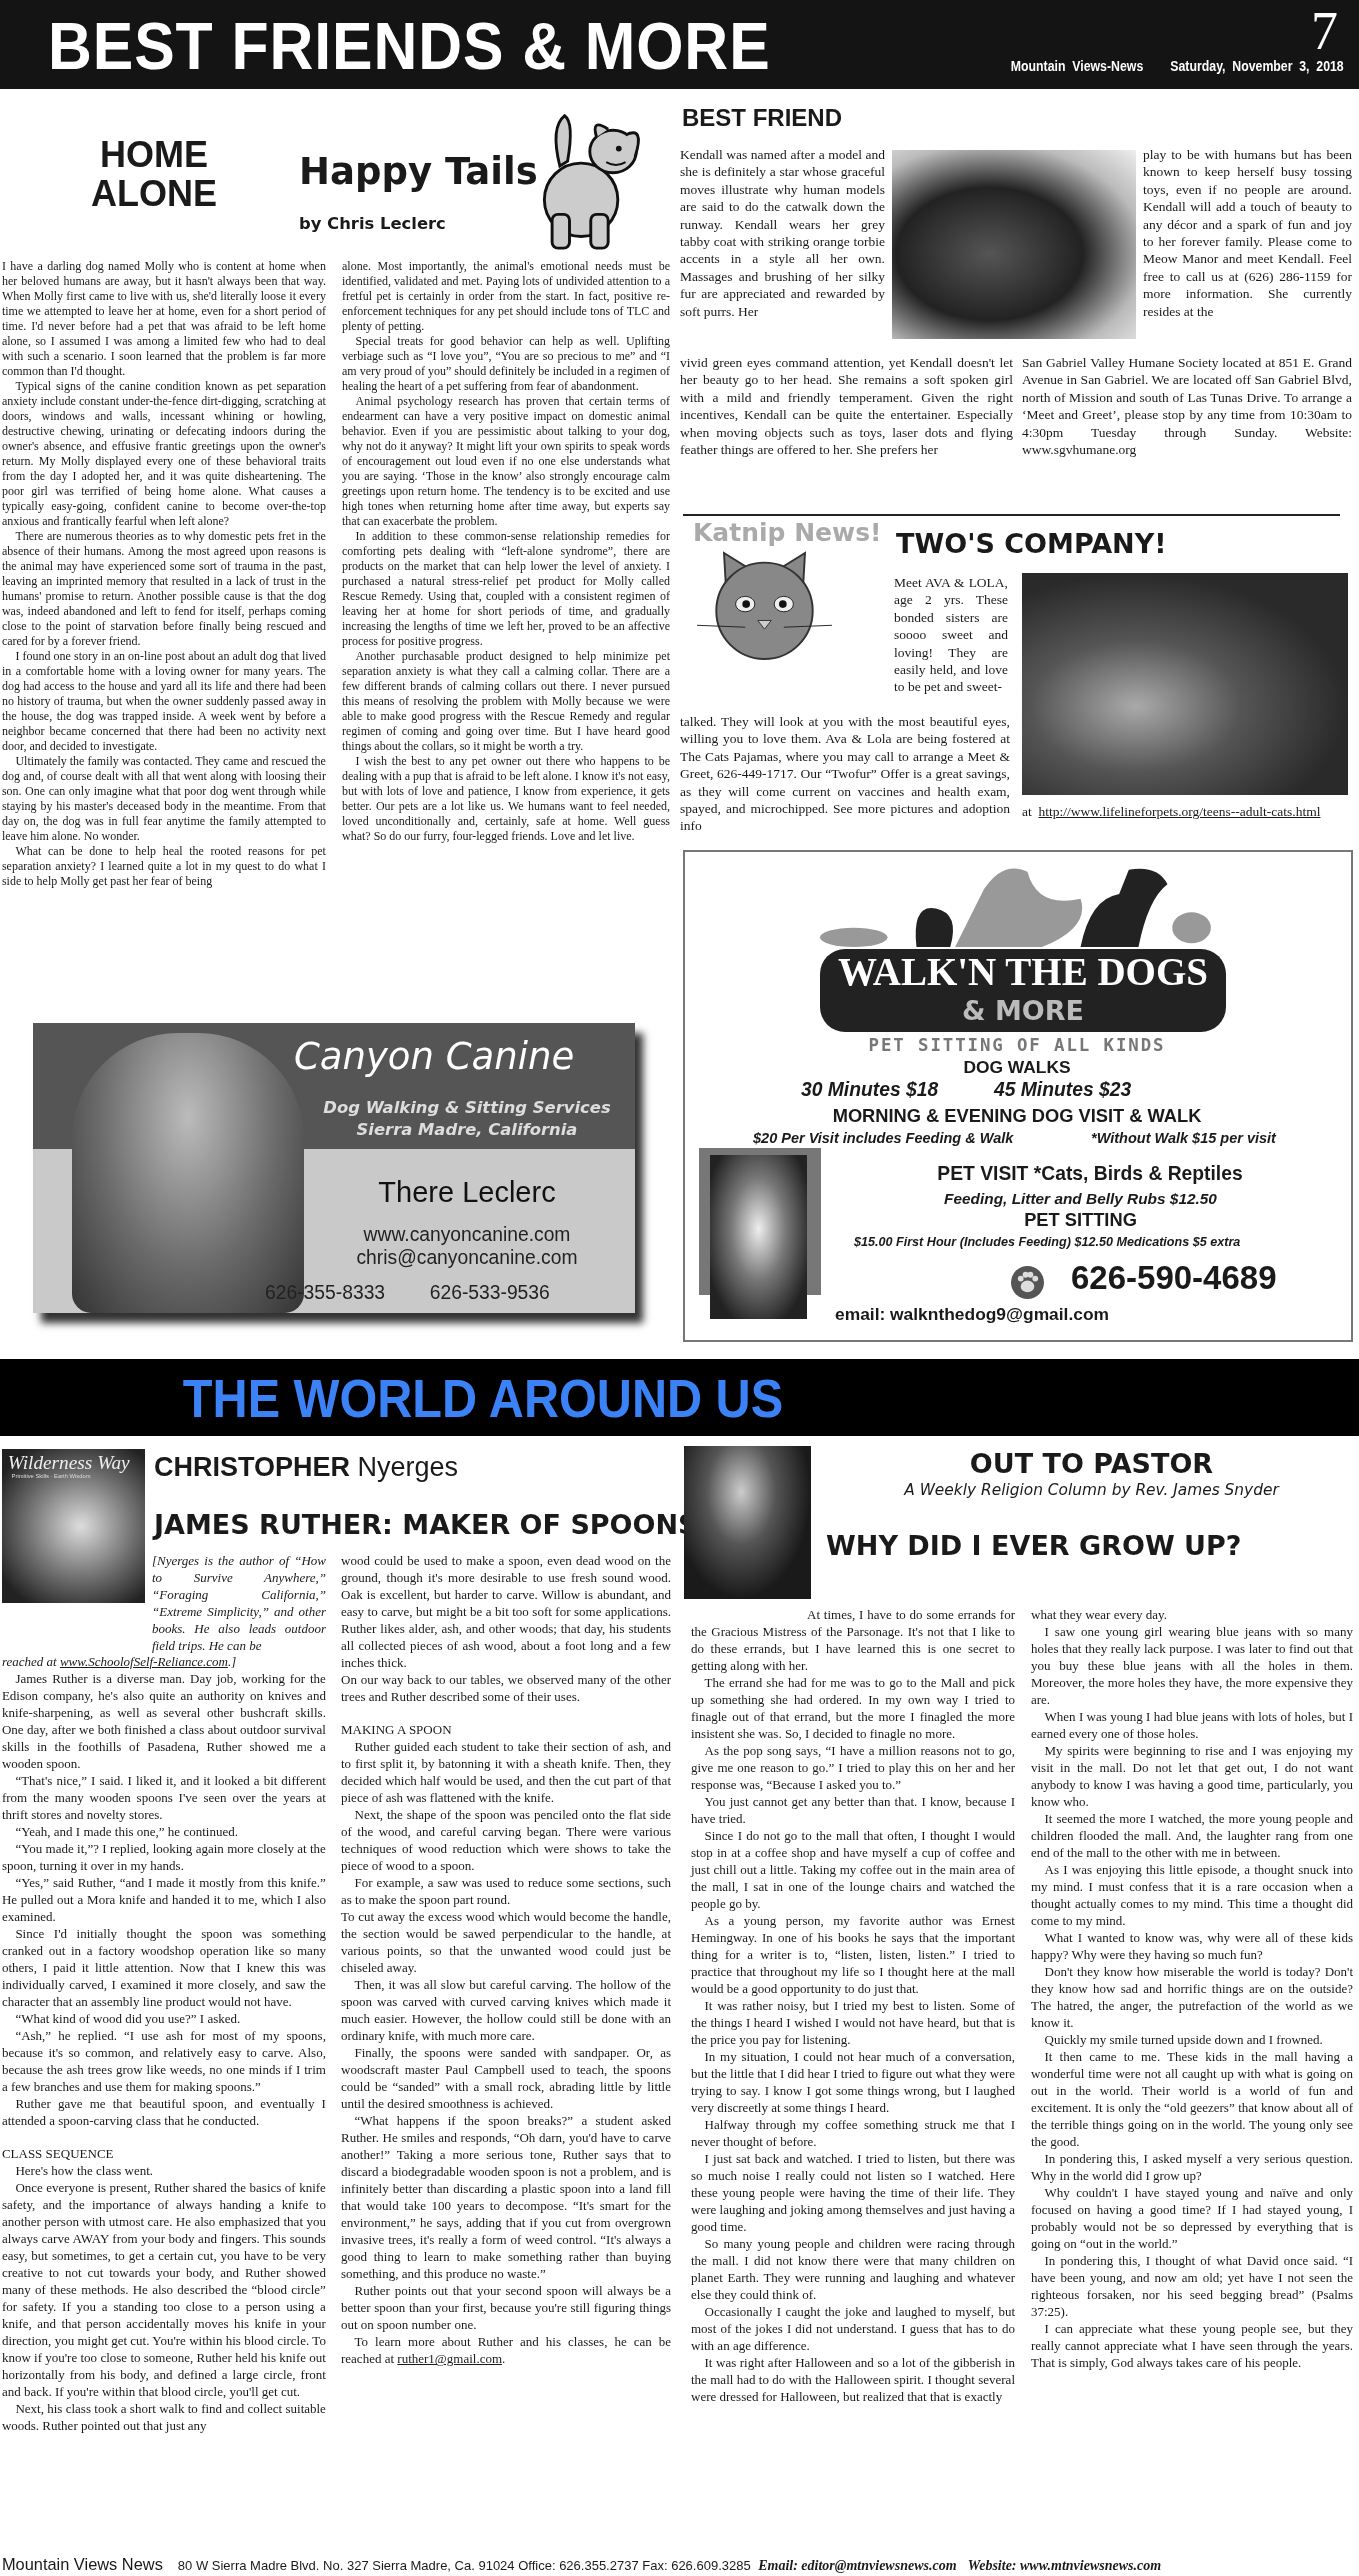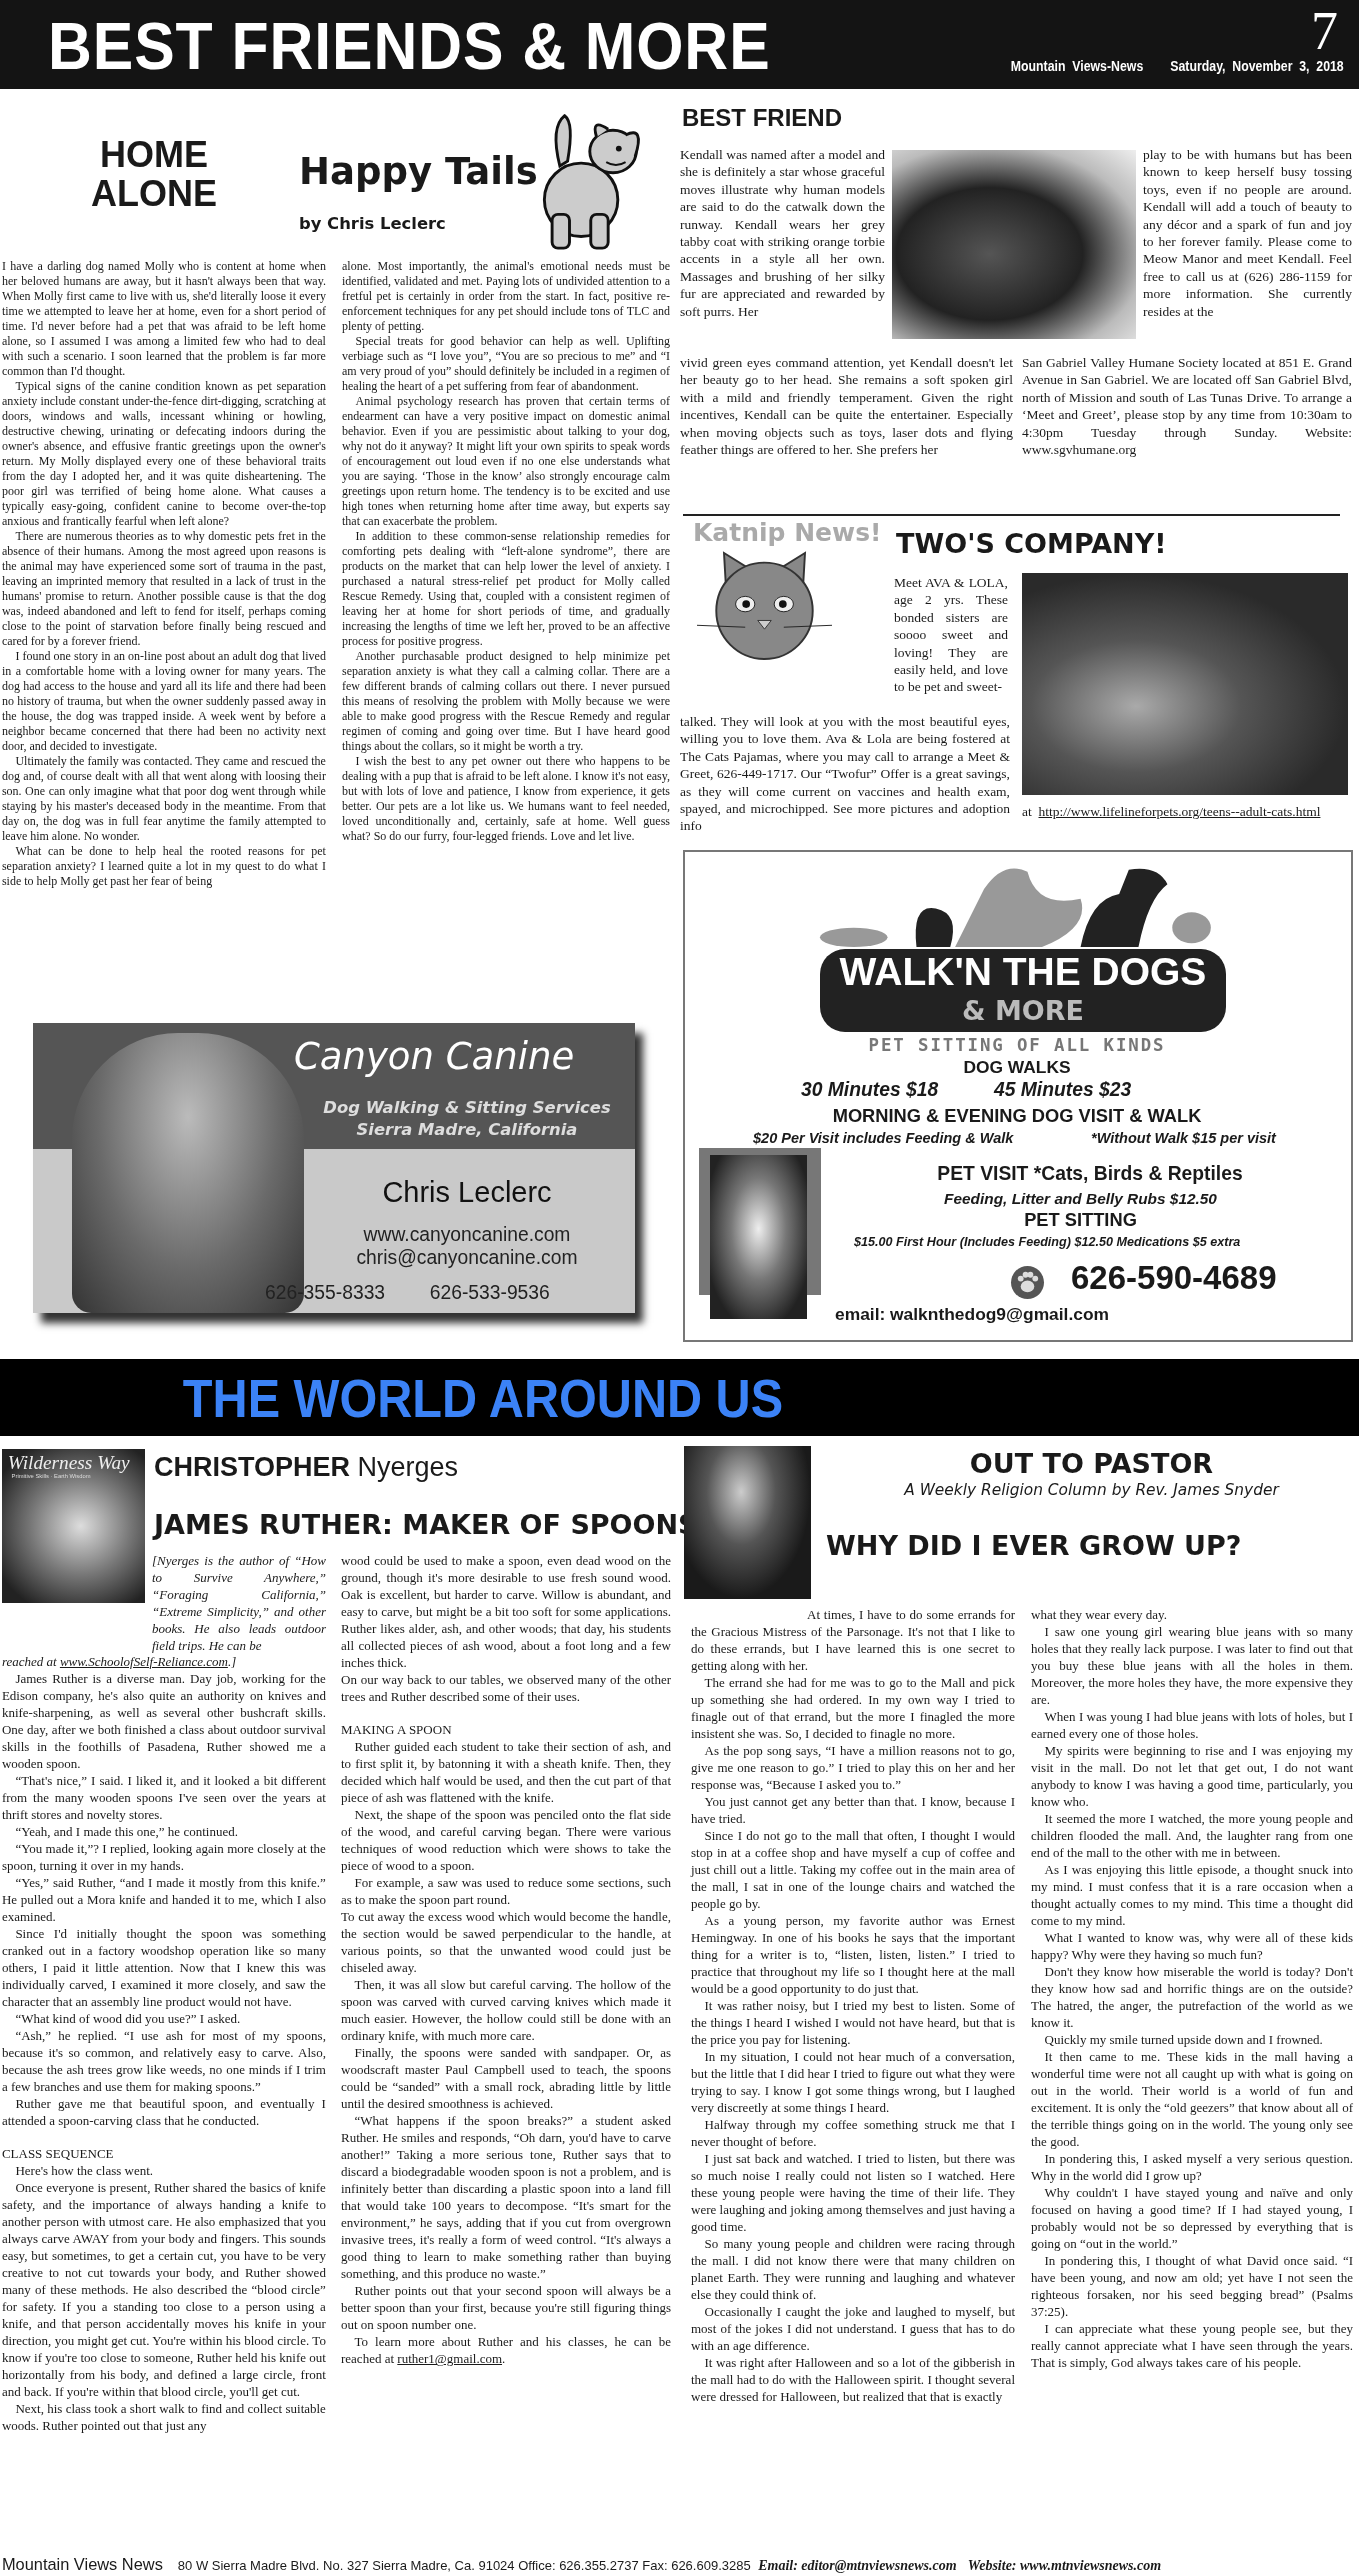--- a/index.html
+++ b/index.html
@@ -69,21 +69,21 @@
   <p>I wish the best to any pet owner out there who happens to be dealing with a pup that is afraid to be left alone. I know it's not easy, but with lots of love and patience, I know from experience, it gets better. Our pets are a lot like us. We humans want to feel needed, loved unconditionally and, certainly, safe at home. Well guess what? So do our furry, four-legged friends. Love and let live.</p>
 </div>
 
 <div class="abs" style="left:33px;top:1023px;width:602px;height:290px;background:#15803d;box-shadow:7.7px 9.7px 7.7px #333;overflow:hidden;">
   <div class="abs" style="left:0;top:0;width:602px;height:126px;background:#555;"></div>
   <div class="abs" style="left:0;top:126px;width:602px;height:164px;background:#c9c9c9;"></div>
   <div class="abs photo" style="left:39px;top:9.7px;width:232px;height:280px;border-radius:106px 106px 19.3px 19.3px;background:radial-gradient(ellipse at 50% 30%,#bbb,#6a6a6a 55%,#333);"></div>
   <div class="abs italic" style="left:261px;top:11.6px;font-family:'DejaVu Sans',sans-serif;font-size:37px;color:#fff;">Canyon Canine</div>
   <div class="abs italic center" style="left:270px;top:75px;width:328px;font-family:'DejaVu Sans',sans-serif;font-size:16.4px;color:#ddd;font-weight:bold;">Dog Walking &amp; Sitting Services</div>
   <div class="abs italic center" style="left:270px;top:97px;width:328px;font-family:'DejaVu Sans',sans-serif;font-size:16.4px;color:#ddd;font-weight:bold;">Sierra Madre, California</div>
-  <div class="abs center" style="left:270px;top:153px;width:328px;font-family:'Liberation Sans',sans-serif;font-size:29px;color:#111;">Chris Leclerc</div>
+  <div class="abs center" style="left:270px;top:153px;width:328px;font-family:'Liberation Sans',sans-serif;font-size:29px;color:#111;">There Leclerc</div>
   <div class="abs center" style="left:270px;top:201px;width:328px;font-family:'Liberation Sans',sans-serif;font-size:19.3px;color:#222;">www.canyoncanine.com</div>
   <div class="abs center" style="left:270px;top:224px;width:328px;font-family:'Liberation Sans',sans-serif;font-size:19.3px;color:#222;">chris@canyoncanine.com</div>
   <div class="abs" style="left:232px;top:259px;font-family:'Liberation Sans',sans-serif;font-size:19.3px;color:#222;word-spacing:5.8px;">
     <span>626-355-8333</span>&nbsp;&nbsp;&nbsp;
     <span>626-533-9536</span>
   </div>
 </div>
 
 <div class="abs h-sans" style="left:682px;top:104px;font-size:24px;">BEST FRIEND</div>
 <div class="abs col" style="left:680px;top:146px;width:205px;line-height:17.4px;font-size:13.5px;">
@@ -132,21 +132,21 @@
   <div class="abs" style="left:106px;top:7.7px;width:444px;height:92px;">
     <svg width="444" height="92" viewBox="0 0 460 95">
       <ellipse cx="65" cy="80" rx="35" ry="10" fill="#999"></ellipse>
       <path d="M130 90 Q125 45 150 50 Q175 55 165 90 Z" fill="#222"></path>
       <path d="M170 90 L200 30 Q220 0 245 12 Q255 50 300 40 Q310 70 260 90 Z" fill="#999"></path>
       <path d="M300 90 Q310 40 340 35 L350 10 Q380 5 390 25 Q370 40 360 90 Z" fill="#222"></path>
       <ellipse cx="415" cy="70" rx="20" ry="16" fill="#999"></ellipse>
     </svg>
   </div>
   <div class="abs center" style="left:135px;top:97px;width:406px;height:83px;background:#222;border-radius:25px;">
-    <div class="h-sans" style="color:#fff;font-size:39px;line-height:46px;font-family:Liberation Sans, sans-serif;">WALK'N THE DOGS</div>
+    <div class="h-sans" style="color:#fff;font-size:39px;line-height:46px;font-family:Liberation Serif, serif;">WALK'N THE DOGS</div>
     <div class="h-sans" style="color:#bbb;font-size:27px;line-height:31px;font-family:'DejaVu Sans',sans-serif;">&amp; MORE</div>
   </div>
   <div class="abs center h-sans" style="left:0;top:183px;width:664px;font-size:17.4px;color:#777;letter-spacing:1.9px;font-family:'DejaVu Sans Mono',monospace;">PET SITTING OF ALL KINDS</div>
   <div class="abs center h-sans" style="left:0;top:205px;width:664px;font-size:17.4px;">DOG WALKS</div>
   <div class="abs h-sans italic" style="left:116px;top:227px;font-size:19.3px;">30 Minutes  $18</div>
   <div class="abs h-sans italic" style="left:309px;top:227px;font-size:19.3px;">45 Minutes $23</div>
   <div class="abs center h-sans" style="left:0;top:253px;width:664px;font-size:18.3px;">MORNING &amp; EVENING DOG VISIT &amp; WALK</div>
   <div class="abs h-sans italic" style="left:68px;top:278px;font-size:14.5px;">$20 Per Visit includes Feeding &amp; Walk</div>
   <div class="abs h-sans italic" style="left:406px;top:278px;font-size:14.5px;">*Without Walk $15 per visit</div>
   <div class="abs" style="left:13.5px;top:296px;width:122px;height:147px;background:#777;"></div>

